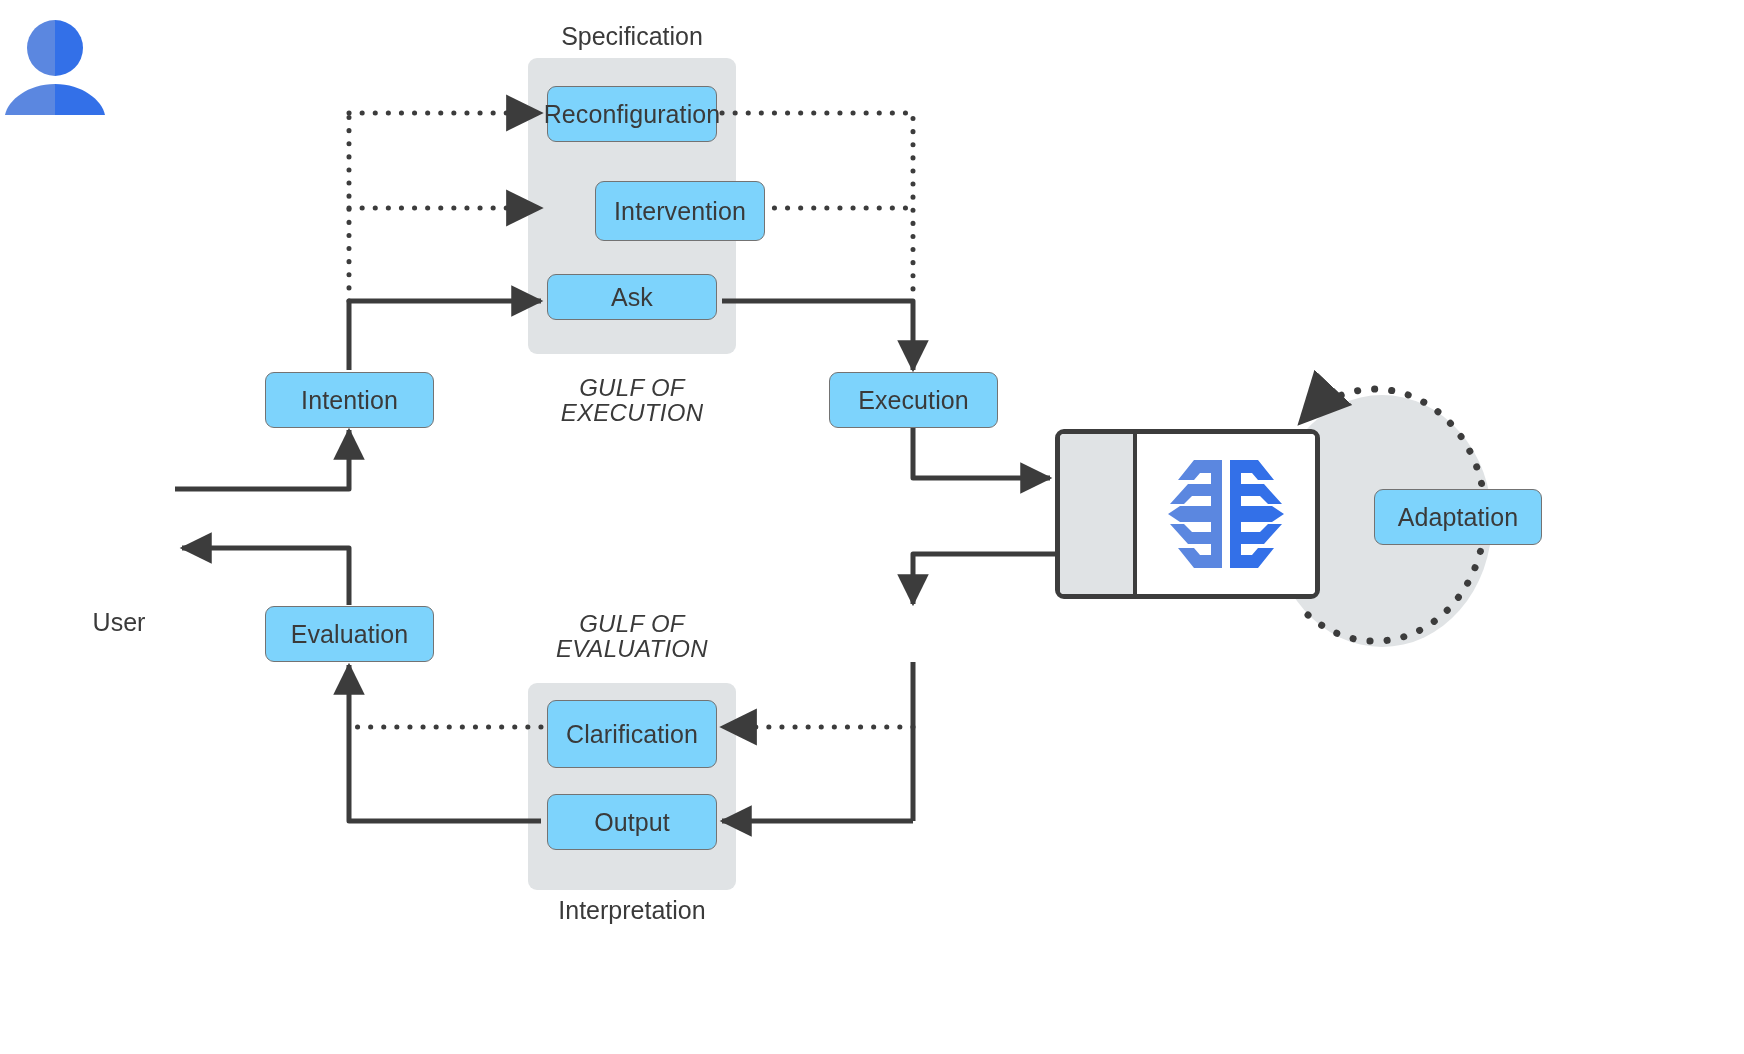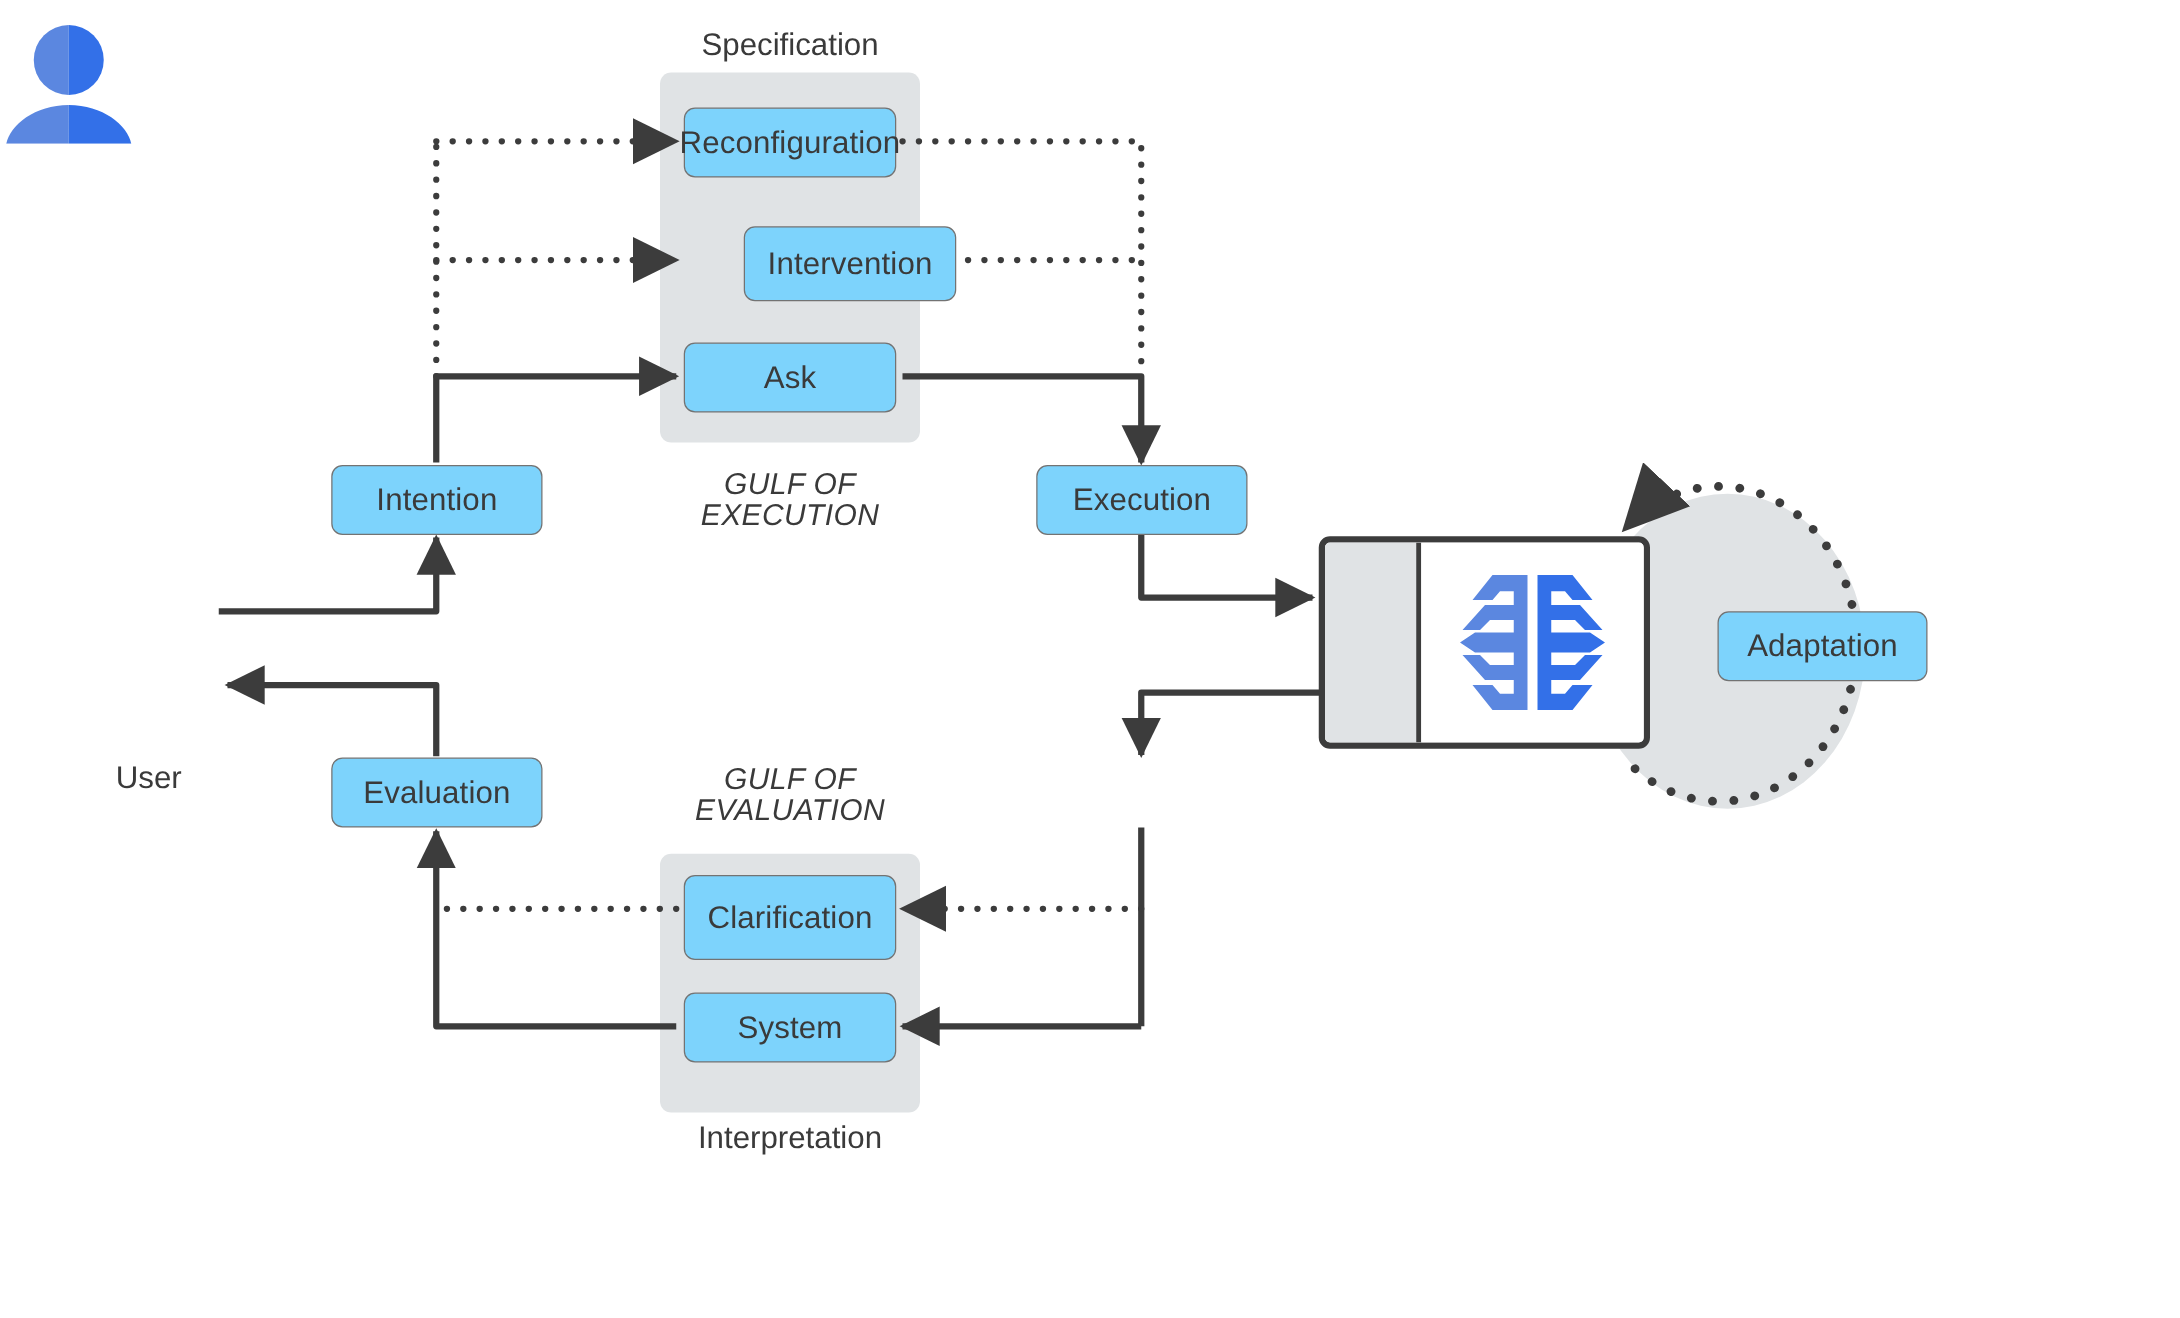--- a/index.html
+++ b/index.html
@@ -189,25 +189,25 @@
   <div class="gulf-label" style="left:512px; top:375px; width:240px;">GULF OF
 EXECUTION</div>
 
   <div class="gulf-label" style="left:512px; top:611px; width:240px;">GULF OF
 EVALUATION</div>
 
   <div class="node" style="left:547px; top:86px; width:170px; height:56px;">Reconfiguration</div>
 
   <div class="node" style="left:547px; top:181px; width:170px; height:60px;margin-left:48px;">Intervention</div>
 
-  <div class="node" style="left:547px; top:274px; width:170px; height:56px;">Ask</div>
+  <div class="node" style="left:547px; top:274px; width:170px; height:46px;">Ask</div>
 
   <div class="node" style="left:547px; top:700px; width:170px; height:68px;">Clarification</div>
 
-  <div class="node" style="left:547px; top:794px; width:170px; height:56px;">System</div>
+  <div class="node" style="left:547px; top:794px; width:170px; height:56px;">Output</div>
 
   <div class="node" style="left:265px; top:372px; width:169px; height:56px;">Intention</div>
 
   <div class="node" style="left:265px; top:606px; width:169px; height:56px;">Evaluation</div>
 
   <div class="node" style="left:829px; top:372px; width:169px; height:56px;">Execution</div>
 
 
   <div class="node" style="left:1374px; top:489px; width:168px; height:56px;text-align:right;">Adaptation</div>
 

